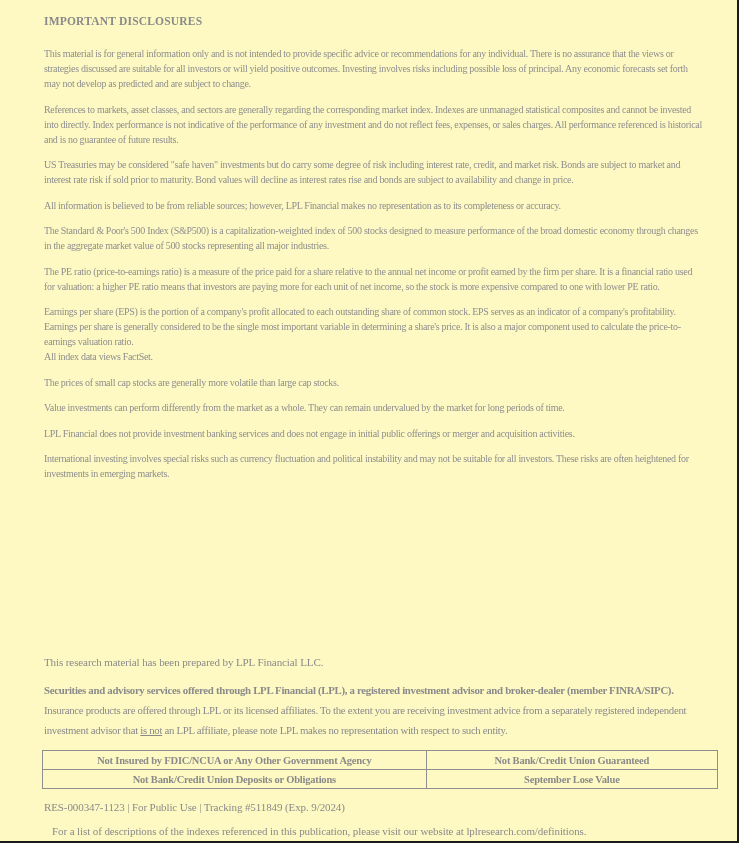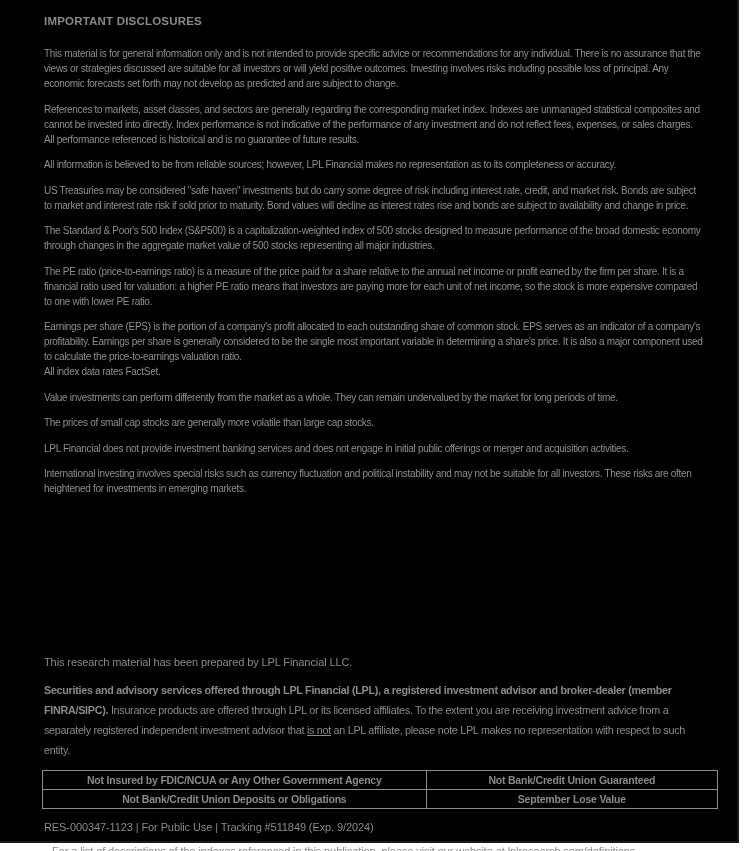--- a/index.html
+++ b/index.html
@@ -13,25 +13,26 @@
     position: relative;
     font-family: "Liberation Sans", sans-serif;
     overflow: hidden;
   }
   .sheet {
     position: absolute;
     left: 0;
     top: 0;
     width: 739px;
     height: 843px;
-    background: #000000;
+    background: #fef9c3;
     border-right: 2px solid #1a1a1a;
     border-bottom: 2px solid #1a1a1a;
     box-sizing: border-box;
     padding: 15px 33px 0 44px;
+    font-family: Liberation Serif, serif;
   }
   .page-title {
     font-size: 11.5px;
     font-weight: bold;
     color: #8a8a8a;
     letter-spacing: 0.2px;
     margin: 0 0 19px 0;
   }
   .body-text p {
     margin: 0 0 10.5px 0;
@@ -104,28 +105,28 @@
 </head>
 <body>
 
 <div class="sheet">
 
   <h1 class="page-title">IMPORTANT DISCLOSURES</h1>
 
   <div class="body-text">
     <p>This material is for general information only and is not intended to provide specific advice or recommendations for any individual. There is no assurance that the views or strategies discussed are suitable for all investors or will yield positive outcomes. Investing involves risks including possible loss of principal. Any economic forecasts set forth may not develop as predicted and are subject to change.</p>
     <p>References to markets, asset classes, and sectors are generally regarding the corresponding market index. Indexes are unmanaged statistical composites and cannot be invested into directly. Index performance is not indicative of the performance of any investment and do not reflect fees, expenses, or sales charges. All performance referenced is historical and is no guarantee of future results.</p>
+    <p>US Treasuries may be considered "safe haven" investments but do carry some degree of risk including interest rate, credit, and market risk. Bonds are subject to market and interest rate risk if sold prior to maturity. Bond values will decline as interest rates rise and bonds are subject to availability and change in price.</p>
     <p>All information is believed to be from reliable sources; however, LPL Financial makes no representation as to its completeness or accuracy.</p>
-    <p>US Treasuries may be considered "safe haven" investments but do carry some degree of risk including interest rate, credit, and market risk. Bonds are subject to market and interest rate risk if sold prior to maturity. Bond values will decline as interest rates rise and bonds are subject to availability and change in price.</p>
     <p>The Standard &amp; Poor's 500 Index (S&amp;P500) is a capitalization-weighted index of 500 stocks designed to measure performance of the broad domestic economy through changes in the aggregate market value of 500 stocks representing all major industries.</p>
     <p>The PE ratio (price-to-earnings ratio) is a measure of the price paid for a share relative to the annual net income or profit earned by the firm per share. It is a financial ratio used for valuation: a higher PE ratio means that investors are paying more for each unit of net income, so the stock is more expensive compared to one with lower PE ratio.</p>
     <p class="tight">Earnings per share (EPS) is the portion of a company's profit allocated to each outstanding share of common stock. EPS serves as an indicator of a company's profitability. Earnings per share is generally considered to be the single most important variable in determining a share's price. It is also a major component used to calculate the price-to-earnings valuation ratio.</p>
-    <p>All index data rates FactSet.</p>
+    <p>All index data views FactSet.</p>
+    <p>The prices of small cap stocks are generally more volatile than large cap stocks.</p>
     <p>Value investments can perform differently from the market as a whole. They can remain undervalued by the market for long periods of time.</p>
-    <p>The prices of small cap stocks are generally more volatile than large cap stocks.</p>
     <p>LPL Financial does not provide investment banking services and does not engage in initial public offerings or merger and acquisition activities.</p>
     <p>International investing involves special risks such as currency fluctuation and political instability and may not be suitable for all investors. These risks are often heightened for investments in emerging markets.</p>
   </div>
 
   <div class="footer">
     <p class="prepared">This research material has been prepared by LPL Financial LLC.</p>
 
     <p class="compliance"><span class="bold-seg">Securities and advisory services offered through LPL Financial (LPL), a registered investment advisor and broker-dealer (member FINRA/SIPC).</span><span> Insurance products are offered through LPL or its licensed affiliates. To the extent you are receiving investment advice from a separately registered independent investment advisor that </span><span class="u">is not</span><span> an LPL affiliate, please note LPL makes no representation with respect to such entity.</span></p>
 
     <table class="disc-table">

